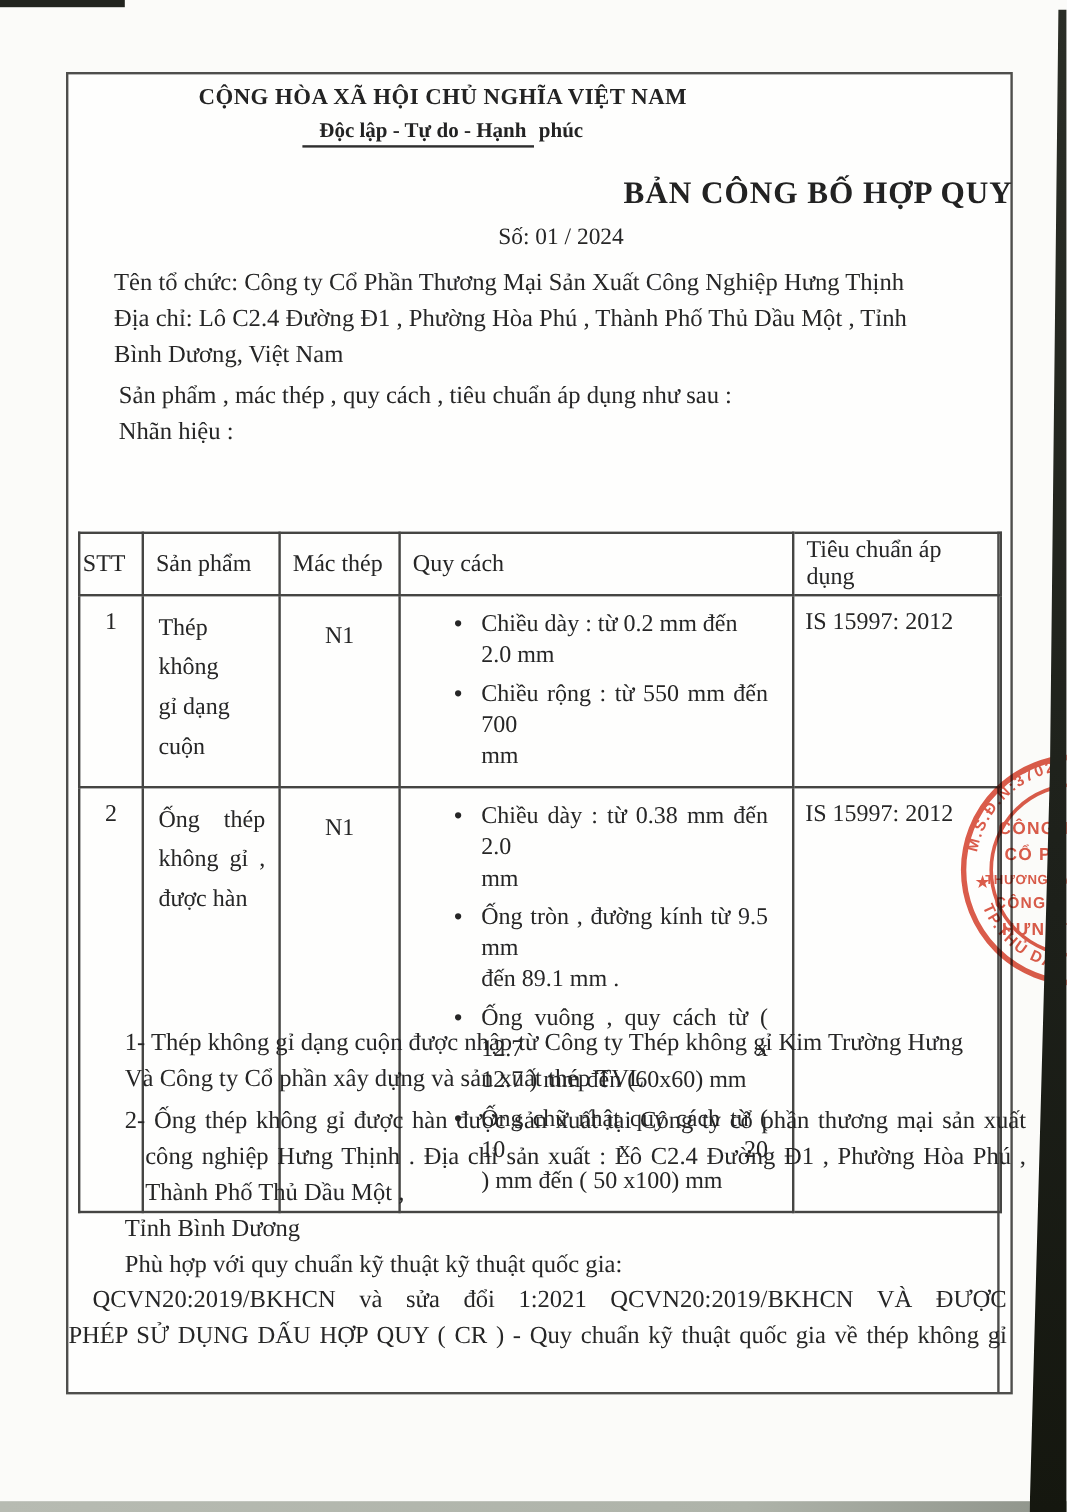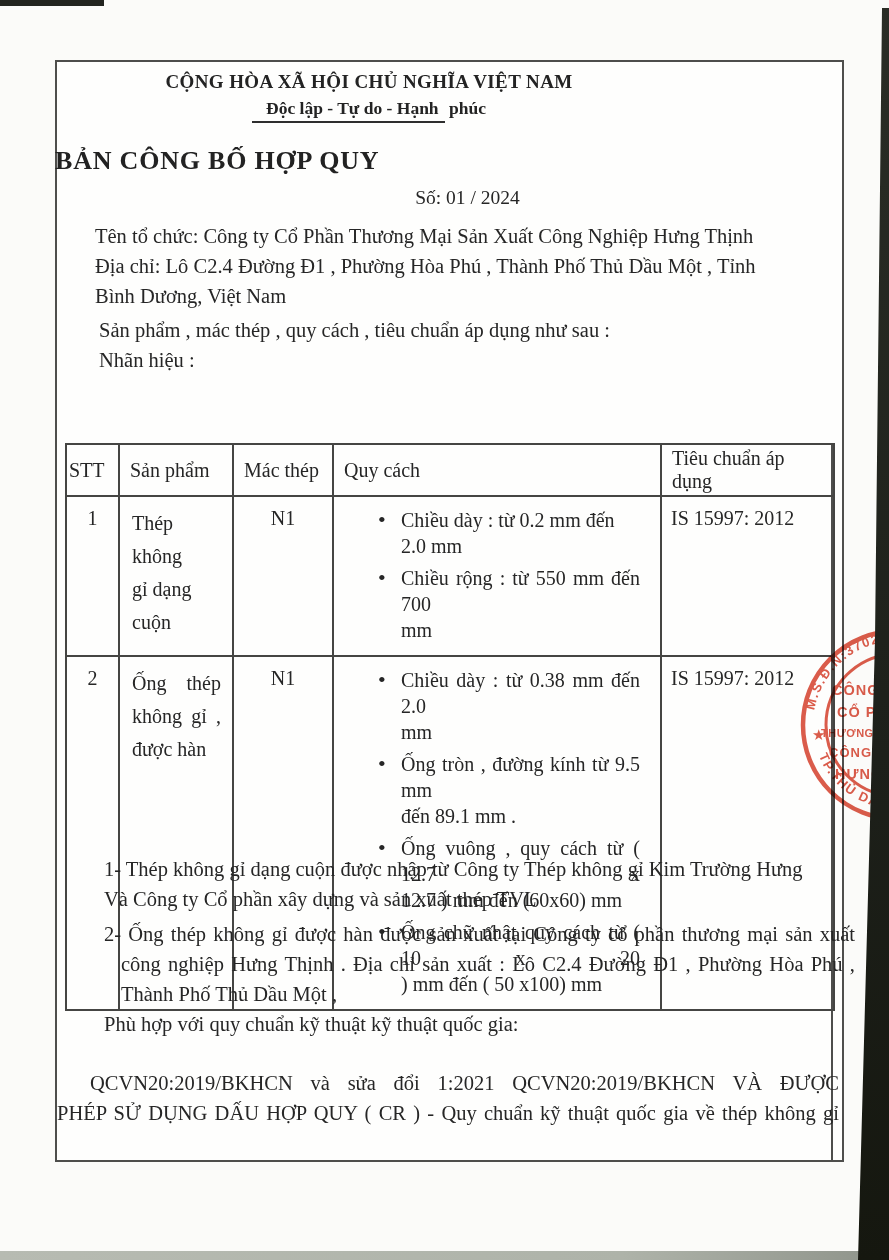--- a/index.html
+++ b/index.html
@@ -23,55 +23,55 @@
 
   
   .page-frame{left:55px;top:60px;width:789px;height:1102px;border:2px solid #4e4e4c;box-sizing:border-box;background:#fefefd;}
   .vline-right{left:831px;top:443px;width:2px;height:717px;background:#4e4e4c;z-index:1;}
 
   
   .nat-header{left:55px;top:71px;width:628px;text-align:center;z-index:2;}
   .republic{font-size:19px;font-weight:bold;letter-spacing:.4px;color:#232323;}
   .motto{font-size:17.5px;font-weight:bold;margin-top:5px;color:#232323;}
   .motto-underlined{border-bottom:2.5px solid #2e2e2e;padding:0 6px 3px 14px;}
-  .doc-title{left:55px;top:146px;width:789px;text-align:left;font-size:26px;font-weight:bold;letter-spacing:.8px;color:#222;z-index:2;}
+  .doc-title{left:55px;top:146px;width:789px;text-align:right;font-size:26px;font-weight:bold;letter-spacing:.8px;color:#222;z-index:2;}
   .doc-number{left:55px;top:187px;width:825px;text-align:center;font-size:19.5px;z-index:2;}
 
   
   .info{left:95px;top:221px;width:748px;font-size:20.5px;line-height:30px;z-index:2;}
   .info .line{white-space:nowrap;}
   .info .indented{padding-left:4px;}
   .info .gap-top{margin-top:4px;}
   .bold{font-weight:bold;}
 
   
   table.spec-table{left:65px;top:443px;position:absolute;border-collapse:collapse;table-layout:fixed;width:768px;z-index:2;background:transparent;}
   .spec-table td,.spec-table th{border:2px solid #454543;vertical-align:top;font-size:20px;font-weight:normal;color:#262626;box-sizing:border-box;}
   .spec-table thead th{height:45px;vertical-align:middle;text-align:left;padding:2px 10px;}
   .spec-table th.c-stt{padding:2px 2px;}
   .col-stt{width:53px;} .col-product{width:114px;} .col-grade{width:100px;} .col-spec{width:328px;} .col-std{width:173px;}
   td.cell-stt{text-align:center;padding-top:10px;}
-  td.cell-grade{text-align:center;padding-top:10px;}
+  td.cell-grade{text-align:center;padding-top:22px;}
   td.cell-product{padding:10px 11px 6px 12px;line-height:33px;}
   td.cell-std{padding:10px 6px 6px 9px;}
   .jline{text-align:justify;text-align-last:justify;}
   .nline{text-align:left;}
   td.cell-spec{padding:10px 20px 6px 42px;}
   ul.spec-list{list-style:none;margin:0;padding:0;}
   ul.spec-list li{position:relative;padding-left:25px;margin-bottom:6px;line-height:26px;}
   ul.spec-list li::before{content:"\2022";position:absolute;left:2px;top:0;font-size:22px;}
   .row-1 td{height:95px;} .row-2 td{height:235px;}
 
   
   .notes{left:104px;top:854px;width:751px;font-size:20.5px;line-height:30px;z-index:2;}
   .notes .nline1{white-space:nowrap;}
   .notes .hang{padding-left:17px;}
   .notes .note2{margin-top:5px;}
   .qcvn{left:57px;top:1068px;width:782px;font-size:20.5px;line-height:30px;z-index:2;}
-  .qcvn .l1{padding-left:33px;text-align:justify;text-align-last:justify;}
+  .qcvn .l1{padding-left:20px;text-align:justify;text-align-last:justify;}
   .qcvn .l2{text-align:justify;text-align-last:justify;}
 
   
   .stamp{left:800px;top:628px;width:194px;height:194px;z-index:10;mix-blend-mode:multiply;opacity:.93;}
   .stamp text{font-family:"Liberation Sans","DejaVu Sans",sans-serif;font-weight:bold;}
 </style>
 </head>
 <body>
 
 <div class="abs artifact-top-left"></div>
@@ -178,20 +178,21 @@
   </div>
   <div class="nline1">Và Công ty Cổ phần xây dựng và sản xuất thép TVL</div>
   <div class="note2">
     <div class="jline">
       <span>2-</span>
       <span>Ống thép không gỉ được hàn được sản xuất tại Công ty cổ phần thương mại sản xuất</span>
     </div>
     <div class="hang jline">công nghiệp Hưng Thịnh . Địa chỉ sản xuất : Lô C2.4 Đường Đ1 , Phường Hòa Phú ,</div>
     <div class="hang">Thành Phố Thủ Dầu Một ,</div>
   </div>
+  <div>Tỉnh Bình Dương</div>
   <div>Phù hợp với quy chuẩn kỹ thuật kỹ thuật quốc gia:</div>
 </div>
 
 <div class="abs qcvn">
   <div class="l1">QCVN20:2019/BKHCN và sửa đổi 1:2021 QCVN20:2019/BKHCN VÀ ĐƯỢC</div>
   <div class="l2">PHÉP SỬ DỤNG DẤU HỢP QUY ( CR ) - Quy chuẩn kỹ thuật quốc gia về thép không gỉ</div>
 </div>
 
 <svg class="abs stamp" viewBox="0 0 194 194" width="194" height="194">
   <defs>

